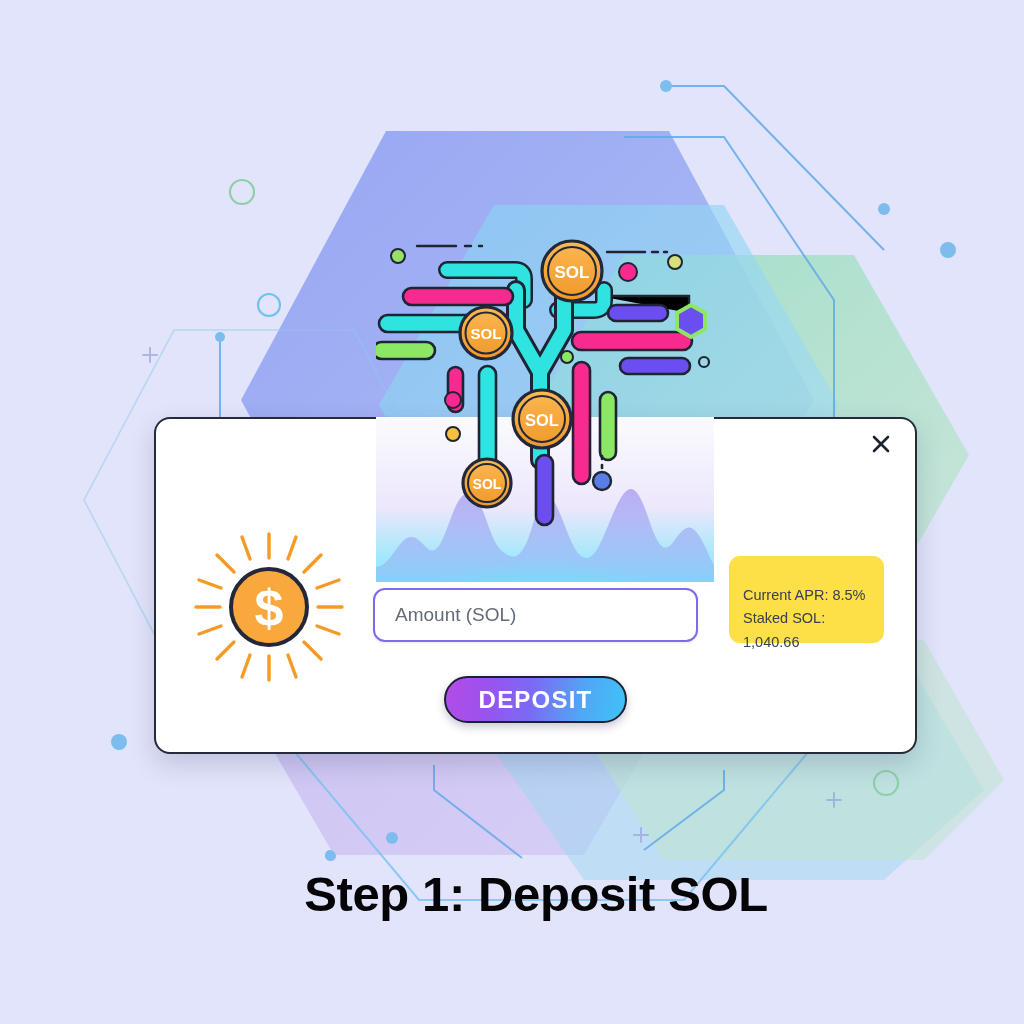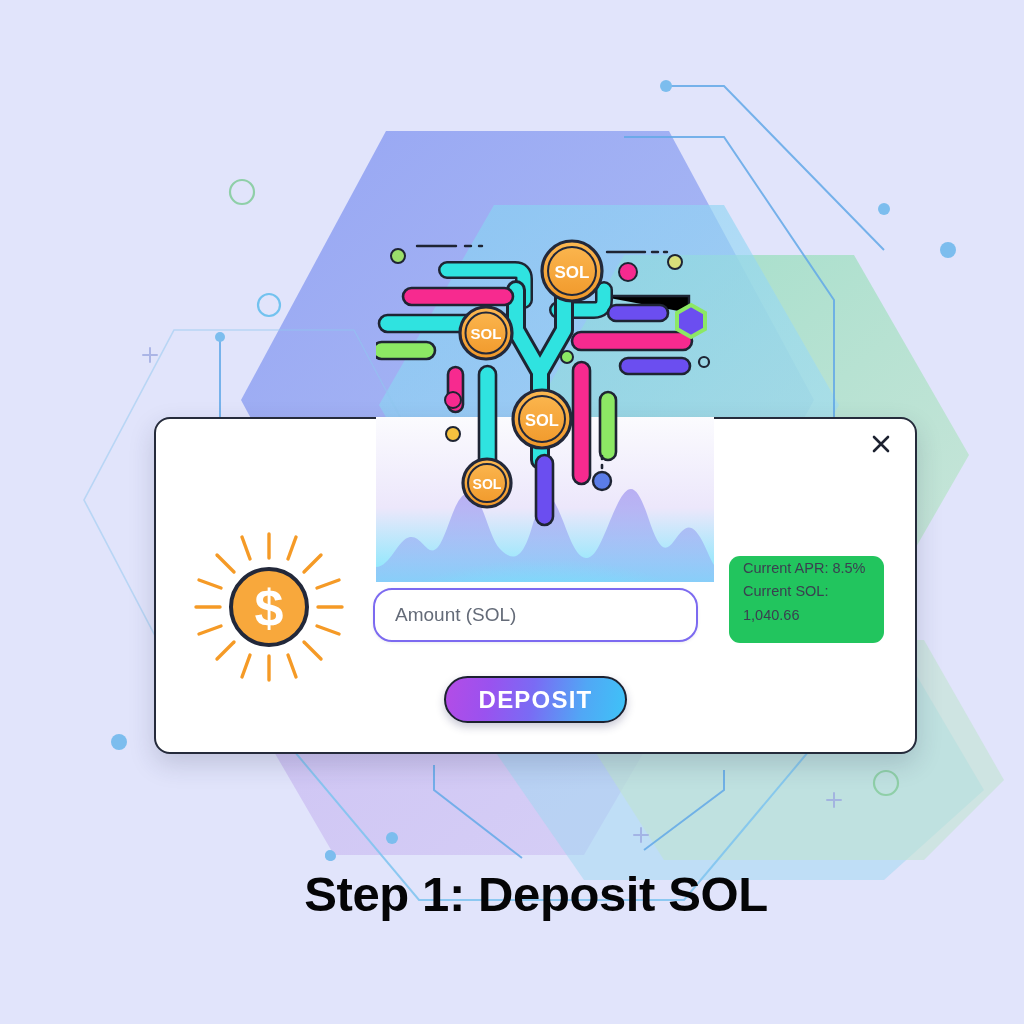--- a/index.html
+++ b/index.html
@@ -81,21 +81,21 @@
 
   
   .amount-input {
     position: absolute;
     left: 349px;
     top: 588px;
     width: 325px;
     height: 54px;
     box-sizing: border-box;
     border: 2px solid #7c6af0;
-    border-radius: 19px;
+    border-radius: 12px;
     background: #ffffff;
     font-family: "Liberation Sans", sans-serif;
     font-size: 19px;
     color: #4b5260;
     padding: 0 20px;
     outline: none;
     z-index: 25;
     box-shadow: 0 1px 3px rgba(60,60,110,0.10);
   }
   .amount-input::placeholder { color: #646b78; opacity: 1; }
@@ -121,23 +121,23 @@
     padding: 0;
   }
 
   
   .stats-panel {
     position: absolute;
     left: 705px;
     top: 556px;
     width: 155px;
     height: 87px;
-    background: #22c55e;
+    background: #fde047;
     border-radius: 11px;
-    padding: 1px 14px 0 14px;
+    padding: 28px 14px 0 14px;
     box-sizing: border-box;
     z-index: 25;
   }
   .stats-line {
     font-family: "Liberation Sans", sans-serif;
     font-size: 14.5px;
     color: #3a4050;
     line-height: 1.62;
     white-space: nowrap;
   }
@@ -376,19 +376,19 @@
     <circle cx="79" cy="79" r="38" fill="#f8a83c" stroke="#22283a" stroke-width="4"></circle>
     <text x="79" y="98" text-anchor="middle" font-family="Liberation Sans, sans-serif" font-size="52" font-weight="bold" fill="#ffffff">$</text>
   </svg>
 
   <input class="amount-input" type="text" placeholder="Amount (SOL)" value="" style="">
 
   <button class="deposit-btn">DEPOSIT</button>
 
   <div class="stats-panel">
     <div class="stats-line">Current APR: 8.5%</div>
-    <div class="stats-line">Current SOL:</div>
+    <div class="stats-line">Staked SOL:</div>
     <div class="stats-line">1,040.66</div>
   </div>
 
   <div class="caption">Step 1: Deposit SOL</div>
 
 </div>
 
 </body></html>

